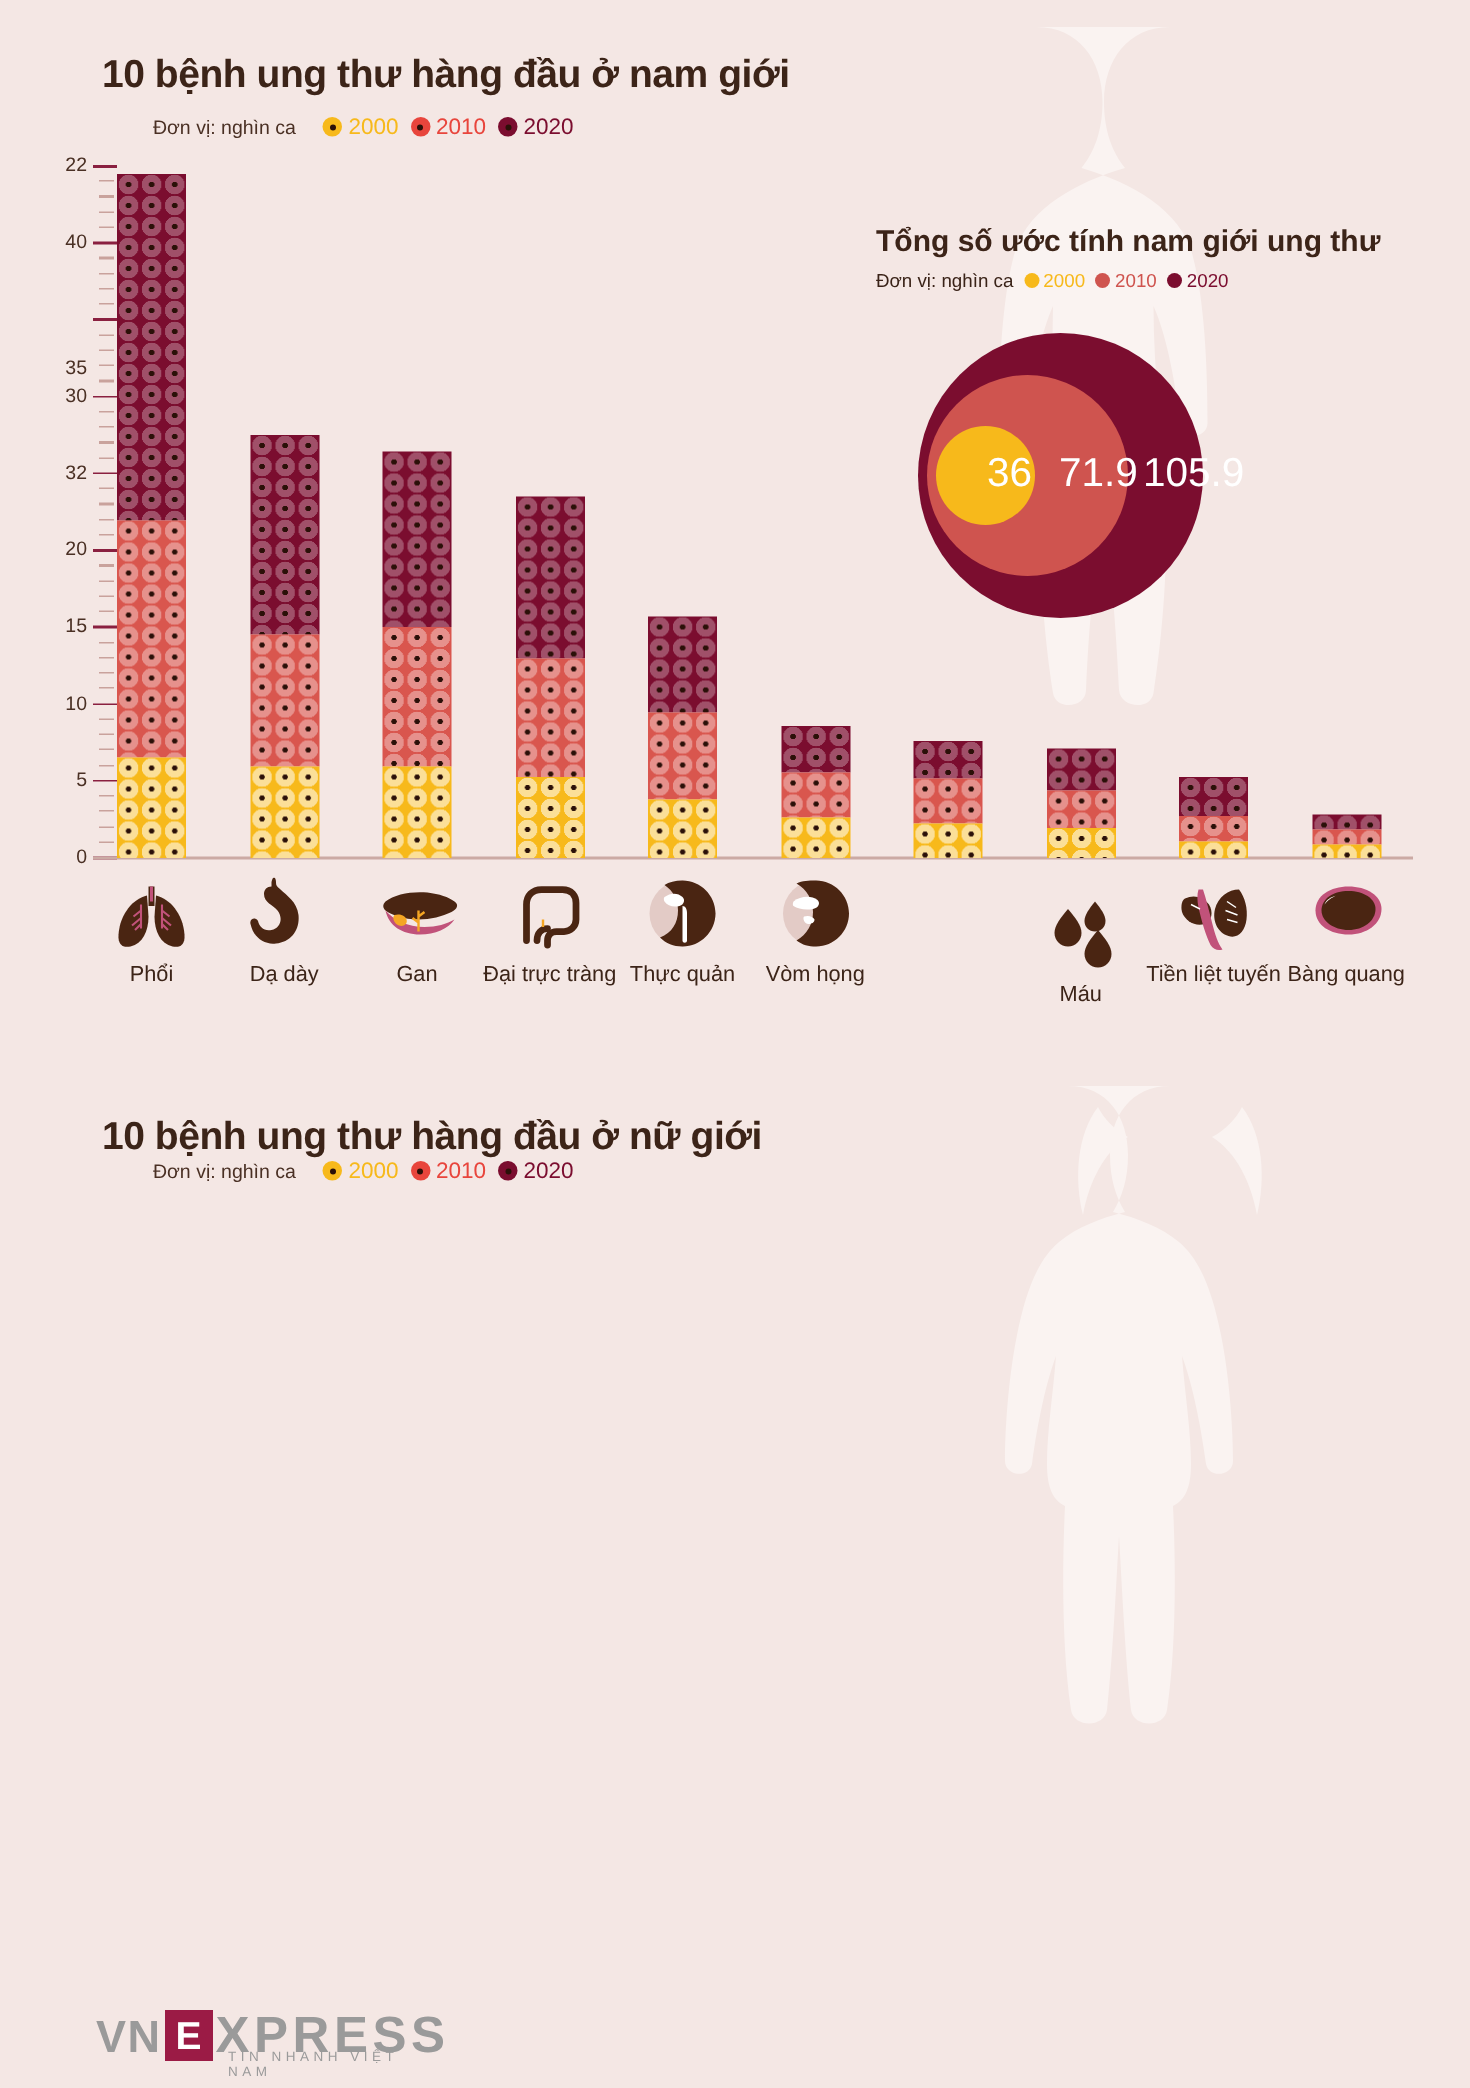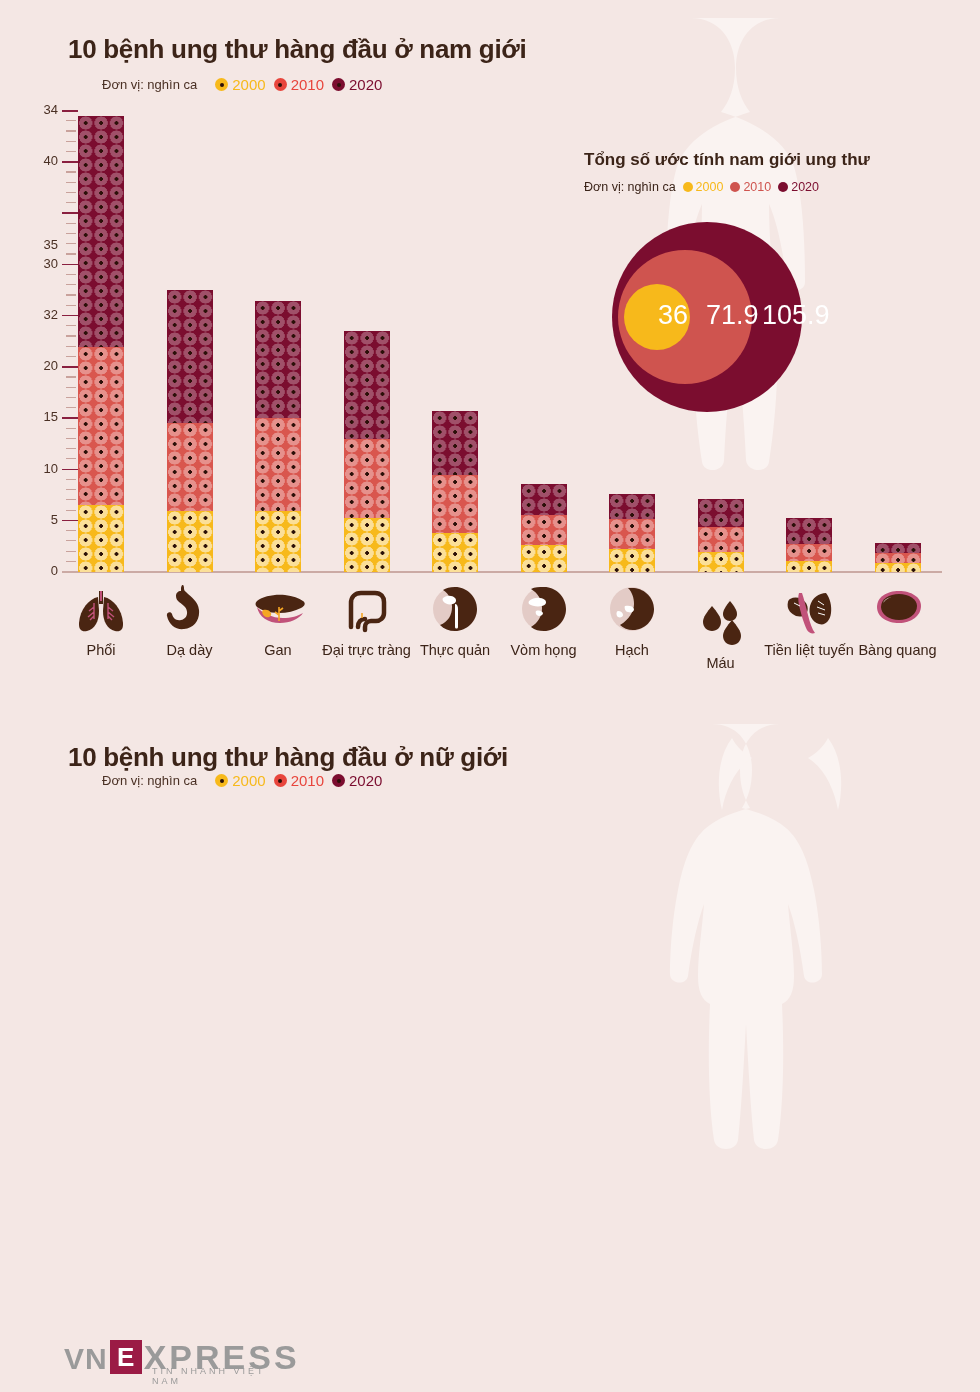--- a/index.html
+++ b/index.html
@@ -51,21 +51,21 @@
       radial-gradient(circle at 50% 50%, rgba(255,255,255,.28) 6.4px, rgba(0,0,0,0) 6.7px);}
   
   .cats{position:absolute;z-index:5;}
   .cat{position:absolute;text-align:center;width:104px;}
   .cat .icon{height:56px;display:flex;align-items:center;justify-content:center;}
   .cat .lbl{font-size:14.5px;color:#3c2418;margin-top:4px;white-space:nowrap;}
   
   .bubbles{position:absolute;z-index:6;}
   .bub{position:absolute;border-radius:50%;}
   .bub span{position:absolute;color:#fff;font-size:27px;white-space:nowrap;margin-left:20px;}
-  .bub-title{position:absolute;font-size:17px;font-weight:bold;color:#3c2418;white-space:nowrap;z-index:7;}
+  .bub-title{position:absolute;font-size:20px;font-weight:bold;color:#3c2418;white-space:nowrap;z-index:7;}
   .bub-legend{position:absolute;display:flex;align-items:center;gap:7px;font-size:12.5px;z-index:7;white-space:nowrap;}
   .bub-legend .lg{display:flex;align-items:center;gap:3px;}
   .bub-legend .pdot{width:10px;height:10px;border-radius:50%;display:inline-block;}
   
   .logo{position:absolute;left:64px;top:1340px;z-index:8;display:flex;align-items:flex-end;}
   .logo .vn{font-size:30px;font-weight:bold;color:#9a9a9a;letter-spacing:1px;line-height:1;}
   .logo .ebox{width:32px;height:34px;background:#9b1b45;display:flex;align-items:center;
     justify-content:center;color:#fff;font-size:26px;font-weight:bold;margin:0 2px;line-height:1;}
   .logo .xpress{font-size:34px;font-weight:bold;color:#9a9a9a;letter-spacing:3px;line-height:1;}
   .logo .tag{position:absolute;left:88px;top:26px;font-size:9px;color:#9a9a9a;letter-spacing:3px;}
@@ -146,21 +146,21 @@
       <div class="tickline minor" style="left:38px;top:81.95555555555558px;width:10px;"></div>
       <div class="tickline minor" style="left:38px;top:71.71111111111111px;width:10px;"></div>
       <div class="tickline minor" style="left:38px;top:61.46666666666664px;width:10px;"></div>
       <div class="tickline" style="left:34px;top:51.22222222222223px;width:16px;"></div>
       <div class="ytick" style="left:0px;top:43.22222222222223px;">40</div>
       <div class="tickline minor" style="left:38px;top:40.97777777777776px;width:10px;"></div>
       <div class="tickline minor" style="left:38px;top:30.73333333333335px;width:10px;"></div>
       <div class="tickline minor" style="left:38px;top:20.48888888888888px;width:10px;"></div>
       <div class="tickline minor" style="left:38px;top:10.244444444444468px;width:10px;"></div>
       <div class="tickline" style="left:34px;top:0px;width:16px;"></div>
-      <div class="ytick" style="left:0px;top:-8px;">34</div>
+      <div class="ytick" style="left:0px;top:-8px;">22</div>
     </div>
   <div class="baseline" style="left:62px;top:571px;width:880px;"></div>
 
   <div class="bars" id="male-bars" style="left:62px;top:110px;width:890px;height:462px;">
       <div class="bar" style="left:16px;height:461px;">
         <div class="seg y2020" style="bottom:225.37777777777777px;height:230.50000000000003px;"></div>
         <div class="seg y2010" style="bottom:66.58888888888889px;height:158.7888888888889px;"></div>
         <div class="seg y2000" style="bottom:0px;height:66.58888888888889px;"></div>
       </div>
       <div class="bar" style="left:104.5px;height:461px;">
@@ -269,31 +269,20 @@
         <div class="icon">
           <svg width="58" height="50" viewBox="0 0 58 50">
             <circle cx="29" cy="24" r="22" fill="#e3cbc6"></circle>
             <path fill="#4a2512" d="M29 2c12 0 22 10 22 22s-10 22-22 22c-5 0-9-1-13-4 7-4 11-11 11-19 0-8-4-15-11-19 4-2 8-2 13-2z"></path>
             <path fill="#fff" d="M14 16c5-4 12-4 16-1 2 2 1 5-3 6-5 1-10 0-13-2-1-1 0-3 0-3z"></path>
             <path fill="#fff" d="M21 26c3-1 6 0 7 2 0 2-2 3-4 3-3 0-4-4-3-5z"></path>
           </svg>
         </div>
         <div class="lbl">Vòm họng</div>
       </div>
-      <div class="cat" style="left:544px;top:0px;">
-        <div class="icon">
-          <svg width="58" height="50" viewBox="0 0 58 50">
-            <circle cx="29" cy="24" r="22" fill="#e3cbc6"></circle>
-            <path fill="#4a2512" d="M31 3c11 1 20 10 20 21s-9 21-21 21c-5 0-10-2-13-5 9-5 14-14 14-21 0-6-2-12-6-16 2 0 4 0 6 0z"></path>
-            <path fill="#fff" d="M22 21c4-1 8 0 9 3 0 3-3 4-6 3-3 0-4-5-3-6z"></path>
-            <path fill="#fff" d="M15 26c3 0 5 2 5 4s-3 3-5 2-2-6 0-6z"></path>
-          </svg>
-        </div>
-        <div class="lbl">Hạch</div>
-      </div>
       <div class="cat" style="left:632.5px;top:13px;">
         <div class="icon">
           <svg width="58" height="50" viewBox="0 0 58 50">
             <path fill="#4a2512" d="M20 8c5 6 9 11 9 16 0 5-4 9-9 9s-9-4-9-9c0-5 4-10 9-16z"></path>
             <path fill="#4a2512" d="M38 3c4 5 7 9 7 13 0 4-3 7-7 7s-7-3-7-7c0-4 3-8 7-13z"></path>
             <path fill="#4a2512" d="M40 22c5 6 9 11 9 16 0 5-4 9-9 9s-9-4-9-9c0-5 4-10 9-16z"></path>
           </svg>
         </div>
         <div class="lbl">Máu</div>
       </div>

